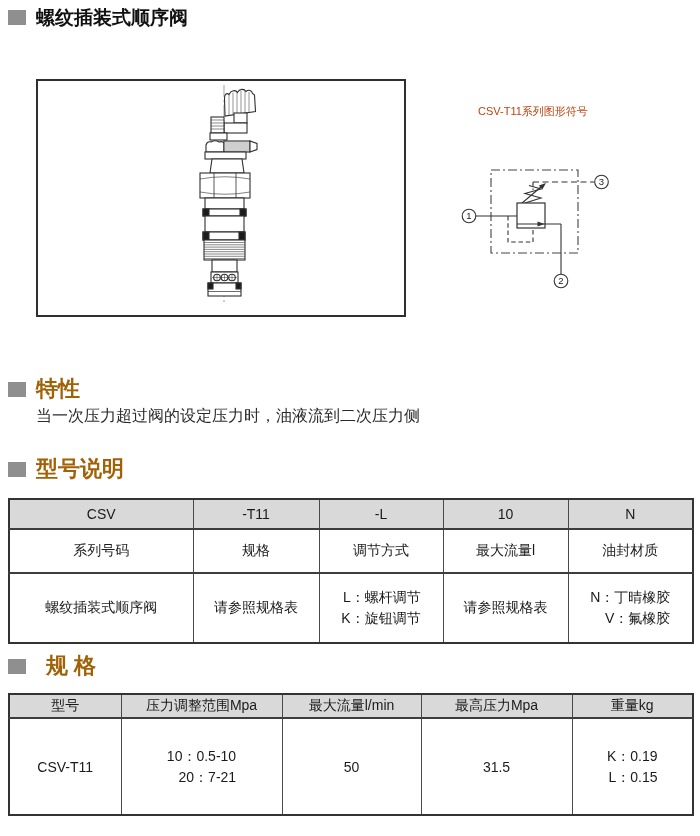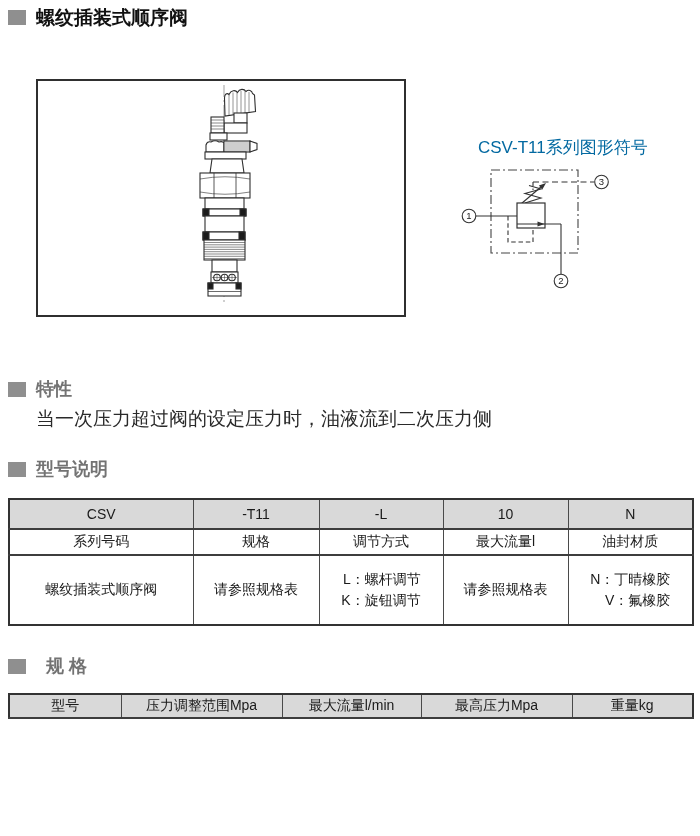--- a/index.html
+++ b/index.html
@@ -2,26 +2,26 @@
 <html><head>
 <meta charset="utf-8">
 <style>
   html,body{margin:0;padding:0;background:#ffffff;}
   .page{
     position:relative;width:700px;height:836px;background:#fff;overflow:hidden;
     font-family:"Liberation Sans","DejaVu Sans",sans-serif;color:#1a1a1a;
   }
   .heading{position:absolute;left:8px;display:flex;align-items:flex-start;gap:10px;}
   .bullet{display:inline-block;width:18px;height:15px;background:#8f8f8f;margin-top:4px;flex:0 0 auto;}
-  .heading .htext{font-weight:bold;font-size:18px;line-height:22px;color:#737373;}
+  .heading .htext{font-weight:bold;font-size:22px;line-height:22px;color:#a16207;}
   .title-lines .tl{font-weight:bold;font-size:19px;line-height:23px;color:#111;}
   .drawing-box{position:absolute;left:36px;top:79px;width:366px;height:234px;border:2px solid #2f2f2f;background:#fff;}
-  .symbol-caption{position:absolute;left:478px;top:136px;font-size:17px;color:#0369a1;}
+  .symbol-caption{position:absolute;left:478px;top:104px;font-size:11px;color:#c2410c;}
   .symbol-svg{position:absolute;left:440px;top:146px;}
-  .feature-text{position:absolute;left:36px;top:406px;font-size:19px;color:#2a2a2a;}
+  .feature-text{position:absolute;left:36px;top:406px;font-size:16px;color:#2a2a2a;}
   table.tbl{position:absolute;left:8px;width:684px;border-collapse:collapse;table-layout:fixed;background:#fff;border:2px solid #333;}
   table.tbl td{border:1px solid #4a4a4a;text-align:center;vertical-align:middle;font-size:14px;color:#1a1a1a;padding:2px 4px;}
   table.tbl tr.hdr td{background:#d9d9d9;border-bottom:2px solid #3d3d3d;}
   table.model{top:498px;}
   table.model tr.lbl td{border-bottom:2px solid #3d3d3d;}
   table.spec{top:693px;}
   .lines{display:inline-block;text-align:right;line-height:1.5;}
   .lines span{display:block;}
   svg{display:block;}
 </style>
@@ -193,21 +193,21 @@
         <col style="width:125px">
       </colgroup>
     <tbody>
         <tr class="hdr" style="height:30px;">
       <td>CSV</td>
       <td>-T11</td>
       <td>-L</td>
       <td>10</td>
       <td>N</td>
     </tr>
-    <tr class="lbl" style="height:26px;">
+    <tr class="lbl" style="height:44px;">
       <td>系列号码</td>
       <td>规格</td>
       <td>调节方式</td>
       <td>最大流量l</td>
       <td>油封材质</td>
     </tr>
     <tr style="height:70px;">
       <td><span>螺纹插装式顺序阀</span></td>
       <td><span>请参照规格表</span></td>
       <td>
@@ -241,16 +241,33 @@
         <col style="width:121px">
       </colgroup>
     <tbody>
         <tr class="hdr" style="height:22px;">
       <td>型号</td>
       <td>压力调整范围Mpa</td>
       <td>最大流量l/min</td>
       <td>最高压力Mpa</td>
       <td>重量kg</td>
     </tr>
+    <tr style="height:97px;">
+      <td><span>CSV-T11</span></td>
+      <td>
+        <div class="lines">
+          <span>10：0.5-10</span>
+          <span>20：7-21</span>
+        </div>
+      </td>
+      <td><span>50</span></td>
+      <td><span>31.5</span></td>
+      <td>
+        <div class="lines">
+          <span>K：0.19</span>
+          <span>L：0.15</span>
+        </div>
+      </td>
+    </tr>
   </tbody>
     </table>
 
 </div>
 
 </body></html>

